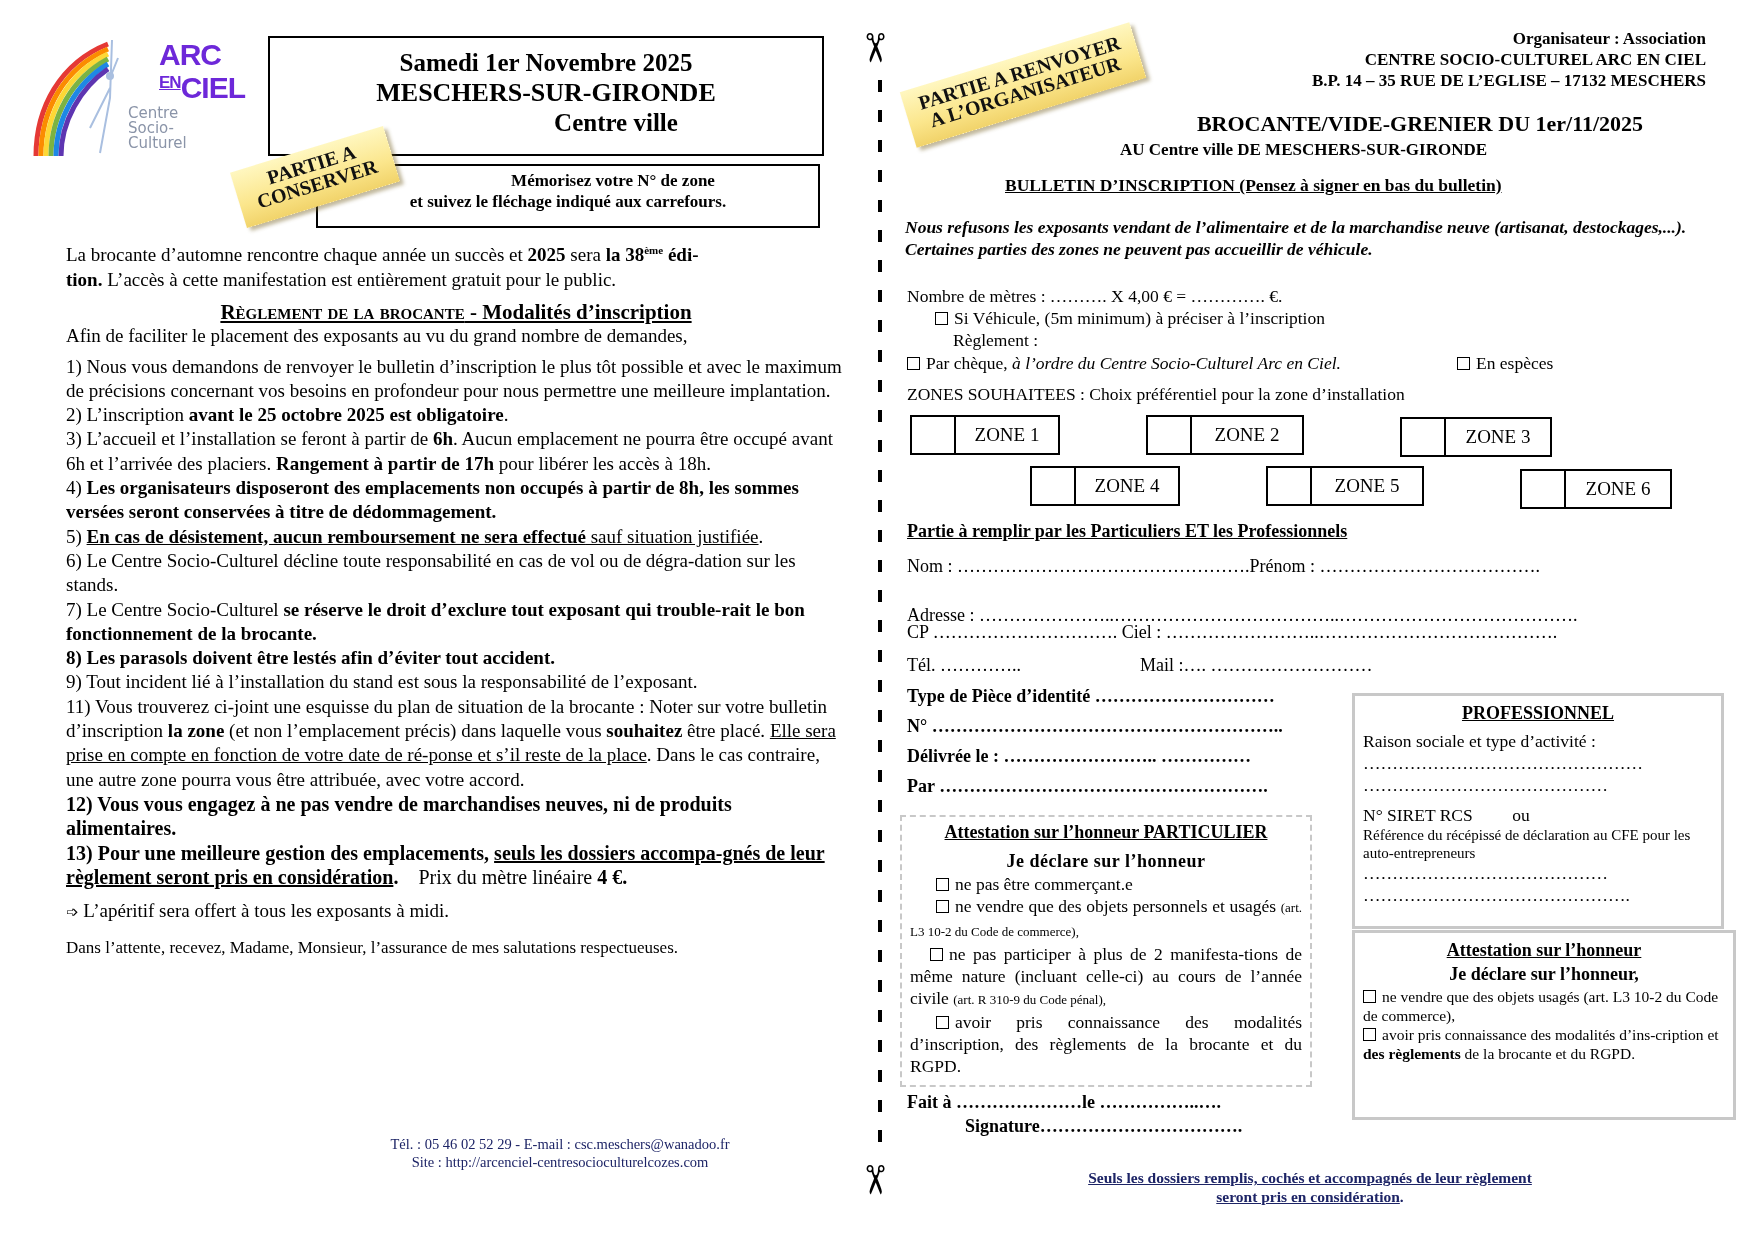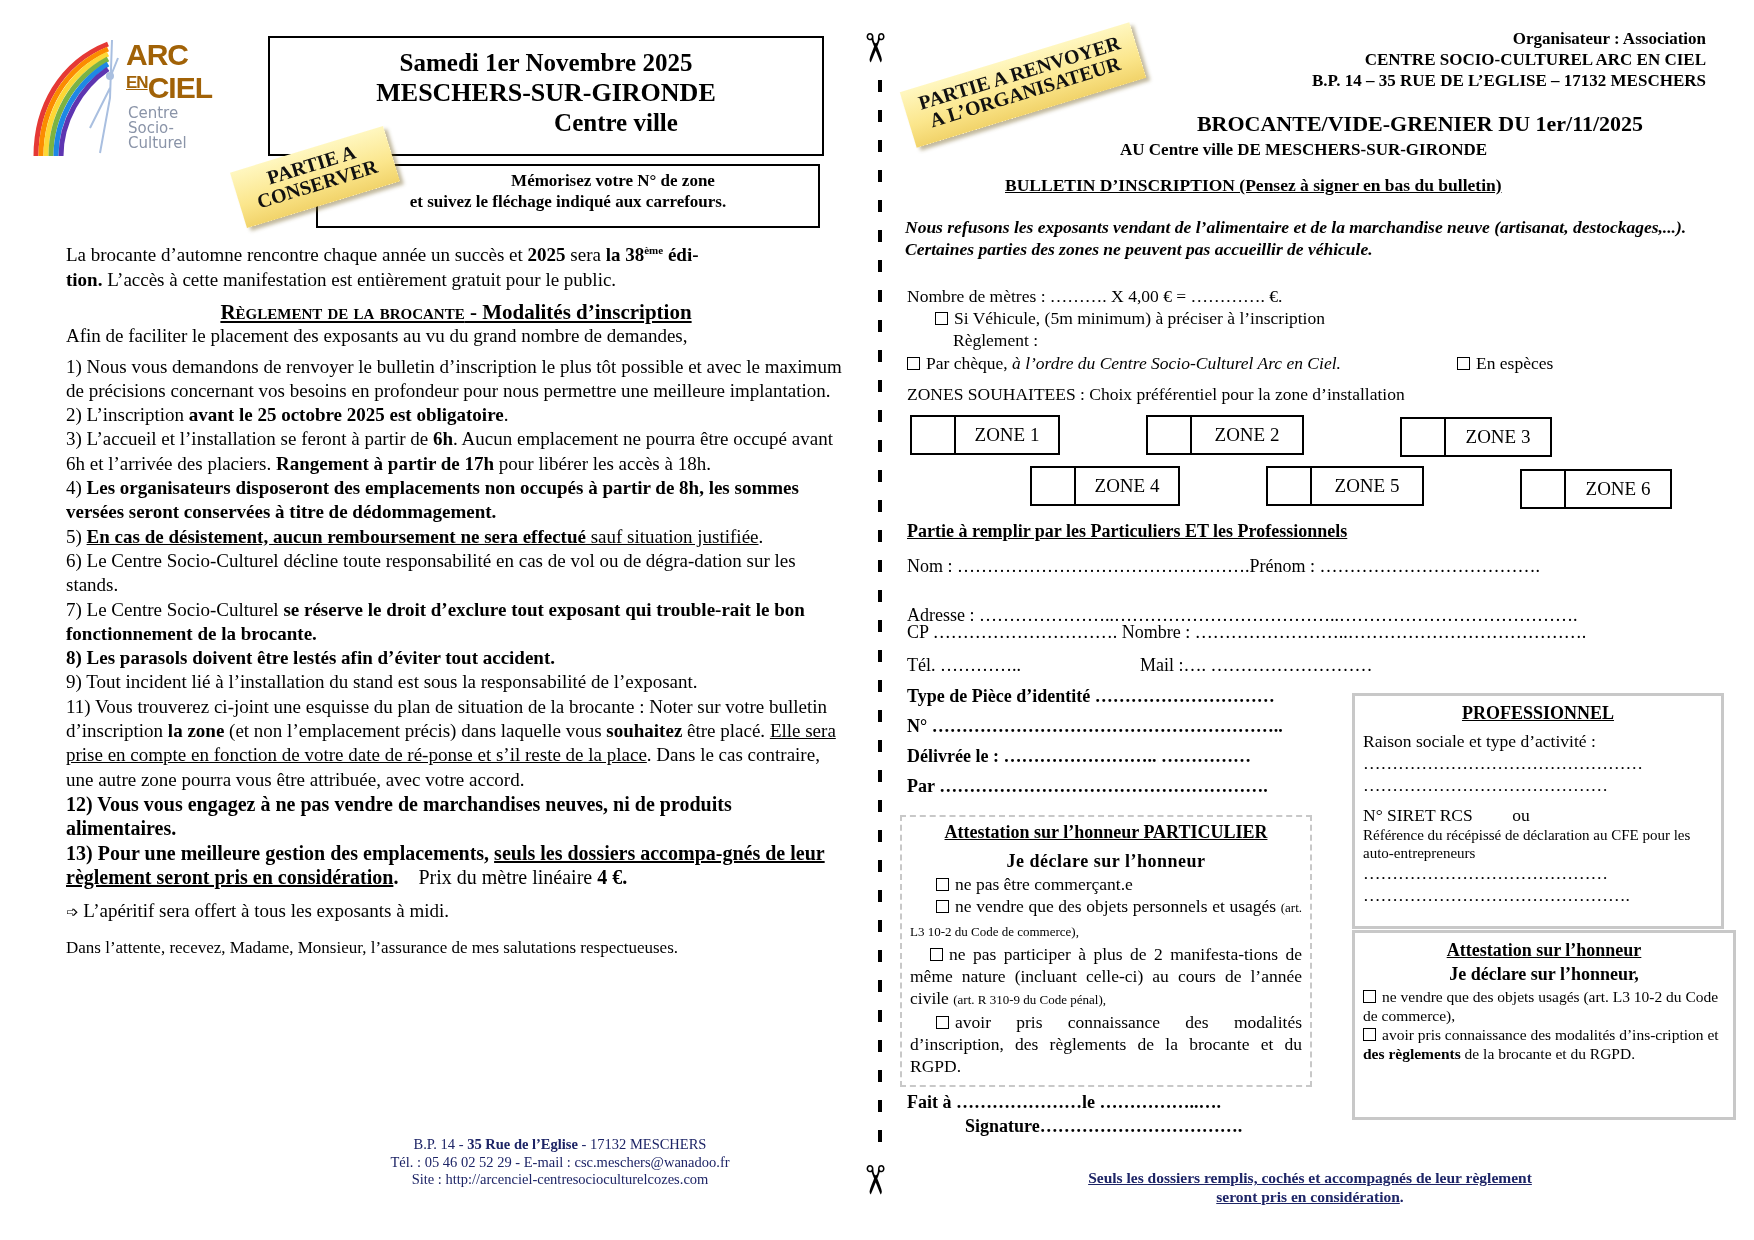--- a/index.html
+++ b/index.html
@@ -3,21 +3,21 @@
 <meta charset="utf-8">
 <style>
   html,body{margin:0;padding:0;background:#fff;}
   body{width:1754px;height:1240px;position:relative;overflow:hidden;font-family:"Liberation Serif","DejaVu Serif",serif;color:#000;}
   .abs{position:absolute;}
   b,.b{font-weight:bold;}
   u,.u{text-decoration:underline;}
   i,.i{font-style:italic;}
   
   #logo{left:30px;left:30px;top:38px;width:190px;height:120px;}
-  .logo-word{position:absolute;font-family:"Liberation Sans","DejaVu Sans",sans-serif;font-weight:bold;color:#a16207;letter-spacing:-1px;}
+  .logo-word{position:absolute;font-family:"Liberation Sans","DejaVu Sans",sans-serif;font-weight:bold;color:#6d28d9;letter-spacing:-1px;margin-left:33px;}
   .logo-sub{position:absolute;font-family:"DejaVu Sans","Liberation Sans",sans-serif;color:#8a94a8;font-size:15px;line-height:15px;}
   
   .titlebox{left:268px;top:36px;width:552px;height:116px;border:2px solid #000;text-align:center;font-weight:bold;}
   .titlebox .l1{font-size:25px;margin-top:10px;line-height:30px;}
   .titlebox .l2{font-size:26px;line-height:30px;}
   .titlebox .l3{font-size:25px;line-height:30px;padding-left:140px;}
   .memo{left:316px;top:164px;width:504px;height:64px;border:2px solid #000;text-align:center;font-weight:bold;font-size:17px;line-height:21px;padding-top:4px;box-sizing:border-box;}
   .memo .m1{padding-left:90px;}
   .sticker{background:linear-gradient(180deg,#fff7c0 0%,#fbe68c 60%,#f1d36a 100%);box-shadow:3px 4px 4px rgba(120,100,40,0.45);text-align:center;font-weight:bold;font-size:20px;line-height:20px;color:#111;padding-top:6px;box-sizing:border-box;}
   #sticker-keep{left:235px;top:148px;width:160px;height:58px;transform:rotate(-17deg);}
@@ -116,21 +116,20 @@
   <p class="b">8) Les parasols doivent être lestés afin d’éviter tout accident.</p>
   <p>9) Tout incident lié à l’installation du stand est sous la responsabilité de l’exposant.</p>
   <p><span>11) Vous trouverez ci-joint une esquisse du plan de situation de la brocante : Noter sur votre bulletin d’inscription </span><b>la zone</b><span> (et non l’emplacement précis) dans laquelle vous </span><b>souhaitez</b><span> être placé. </span><span class="u">Elle sera prise en compte en fonction de votre date de ré-ponse et s’il reste de la place</span><span>. Dans le cas contraire, une autre zone pourra vous être attribuée, avec votre accord.</span></p>
   <p class="b" style="font-size:20px">12) Vous vous engagez à ne pas vendre de marchandises neuves, ni de produits alimentaires.</p>
   <p style="font-size:20px"><b>13) Pour une meilleure gestion des emplacements, </b><b class="u">seuls les dossiers accompa-gnés de leur règlement seront pris en considération</b><b>.</b><span style="white-space:pre">    Prix du mètre linéaire </span><b>4 €.</b></p>
   <p style="margin-top:10px"><span style="font-family:'DejaVu Sans',sans-serif;font-size:15px;">➩</span> <span>L’apéritif sera offert à tous les exposants à midi.</span></p>
   <p style="margin-top:12px;font-size:17px">Dans l’attente, recevez, Madame, Monsieur, l’assurance de mes salutations respectueuses.</p>
 </div>
 
 <div class="abs footer-addr">
-  <div><span>B.P. 14 - </span><b>35 Rue de l’Eglise</b><span> - 17132 MESCHERS</span></div>
   <div>Tél. : 05 46 02 52 29 -  E-mail : csc.meschers@wanadoo.fr</div>
   <div>Site : http://arcenciel-centresocioculturelcozes.com</div>
 </div>
 
 <div class="abs cutline"></div>
 <div class="abs scissors" id="scissors-top">✂</div>
 <div class="abs scissors" id="scissors-bottom">✂</div>
 
 <div class="abs sticker" id="sticker-send">
   <div>PARTIE A RENVOYER</div>
@@ -174,21 +173,21 @@
     <div class="zl">ZONE 5</div>
   </div>
 <div class="abs zone" style="left:1520px;top:469px;width:152px;">
     <div class="zcb"></div>
     <div class="zl">ZONE 6</div>
   </div>
 
 <div class="abs part-title">Partie à remplir par les Particuliers ET les Professionnels</div>
 <div class="abs form-line" style="top:556px;">Nom : ………………………………………….Prénom : ……………………………….</div>
 <div class="abs form-line" style="top:605px;">Adresse : …………………..………………………………..………………………………….</div>
-<div class="abs form-line" style="top:622px;">CP …………………………. Nombre : ……………………..………………………………….</div>
+<div class="abs form-line" style="top:622px;">CP …………………………. Ciel : ……………………..………………………………….</div>
 <div class="abs form-line" style="top:655px;">Tél. …………..</div>
 <div class="abs form-line" style="left:1140px;top:655px;">Mail :…. ………………………</div>
 <div class="abs form-line bold-line" style="top:686px;">Type de Pièce d’identité …………………………</div>
 <div class="abs form-line bold-line" style="top:716px;">N° …………………………………………………..</div>
 <div class="abs form-line bold-line" style="top:746px;">Délivrée le : …………………….. ……………</div>
 <div class="abs form-line bold-line" style="top:776px;">Par ……………………………………………….</div>
 
 <div class="abs att-part">
   <div class="t">Attestation sur l’honneur PARTICULIER</div>
   <div class="h" style="margin-top:6px">Je déclare sur l’honneur</div>

